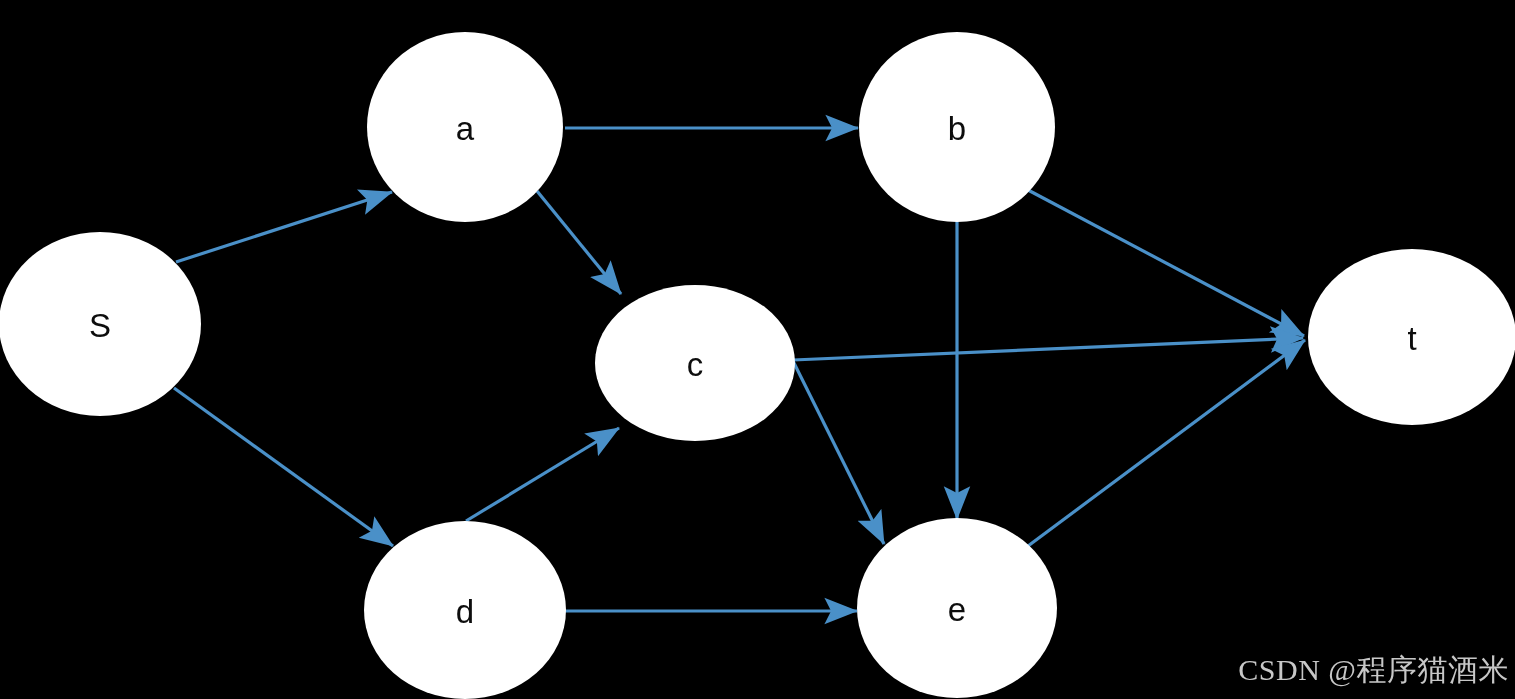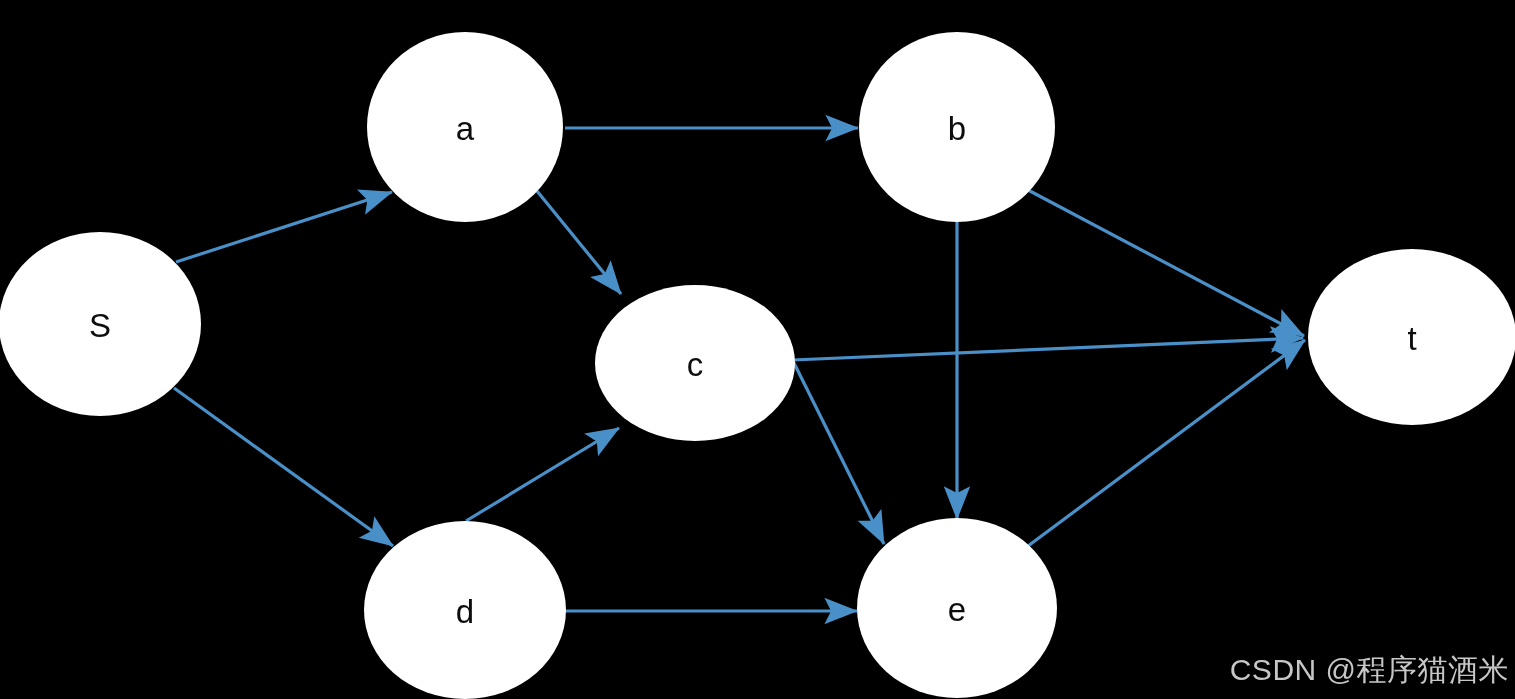--- a/index.html
+++ b/index.html
@@ -42,21 +42,21 @@
     stroke: #4A90C8;
     stroke-width: 3.2;
     fill: none;
     stroke-linecap: butt;
   }
   .watermark {
     position: absolute;
     right: 6px;
     bottom: 8px;
     color: #d8d8d8;
-    font-family: Liberation Sans, sans-serif;
+    font-family: Liberation Serif, serif;
     font-size: 30px;
     letter-spacing: 0.5px;
     white-space: nowrap;
     opacity: 0.92;
     user-select: none;
   }
 </style>
 </head>
 <body>
 

